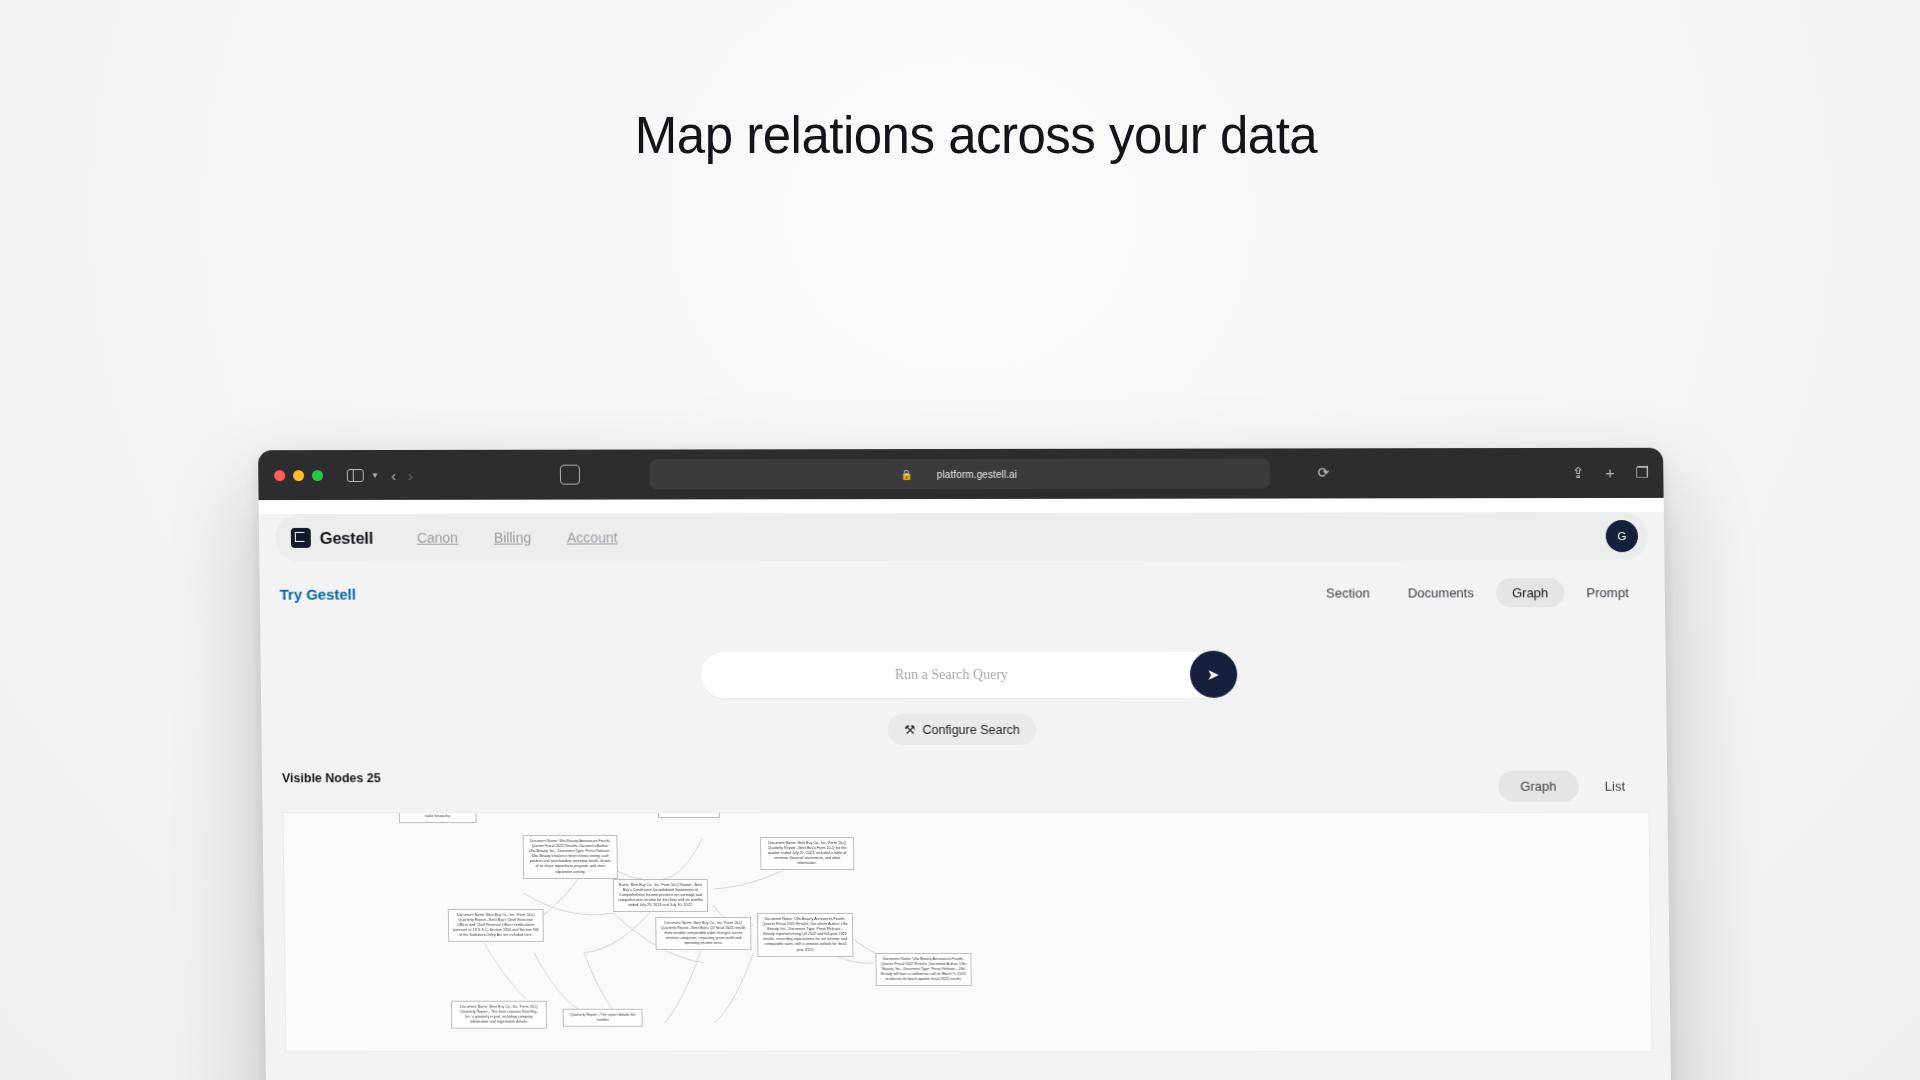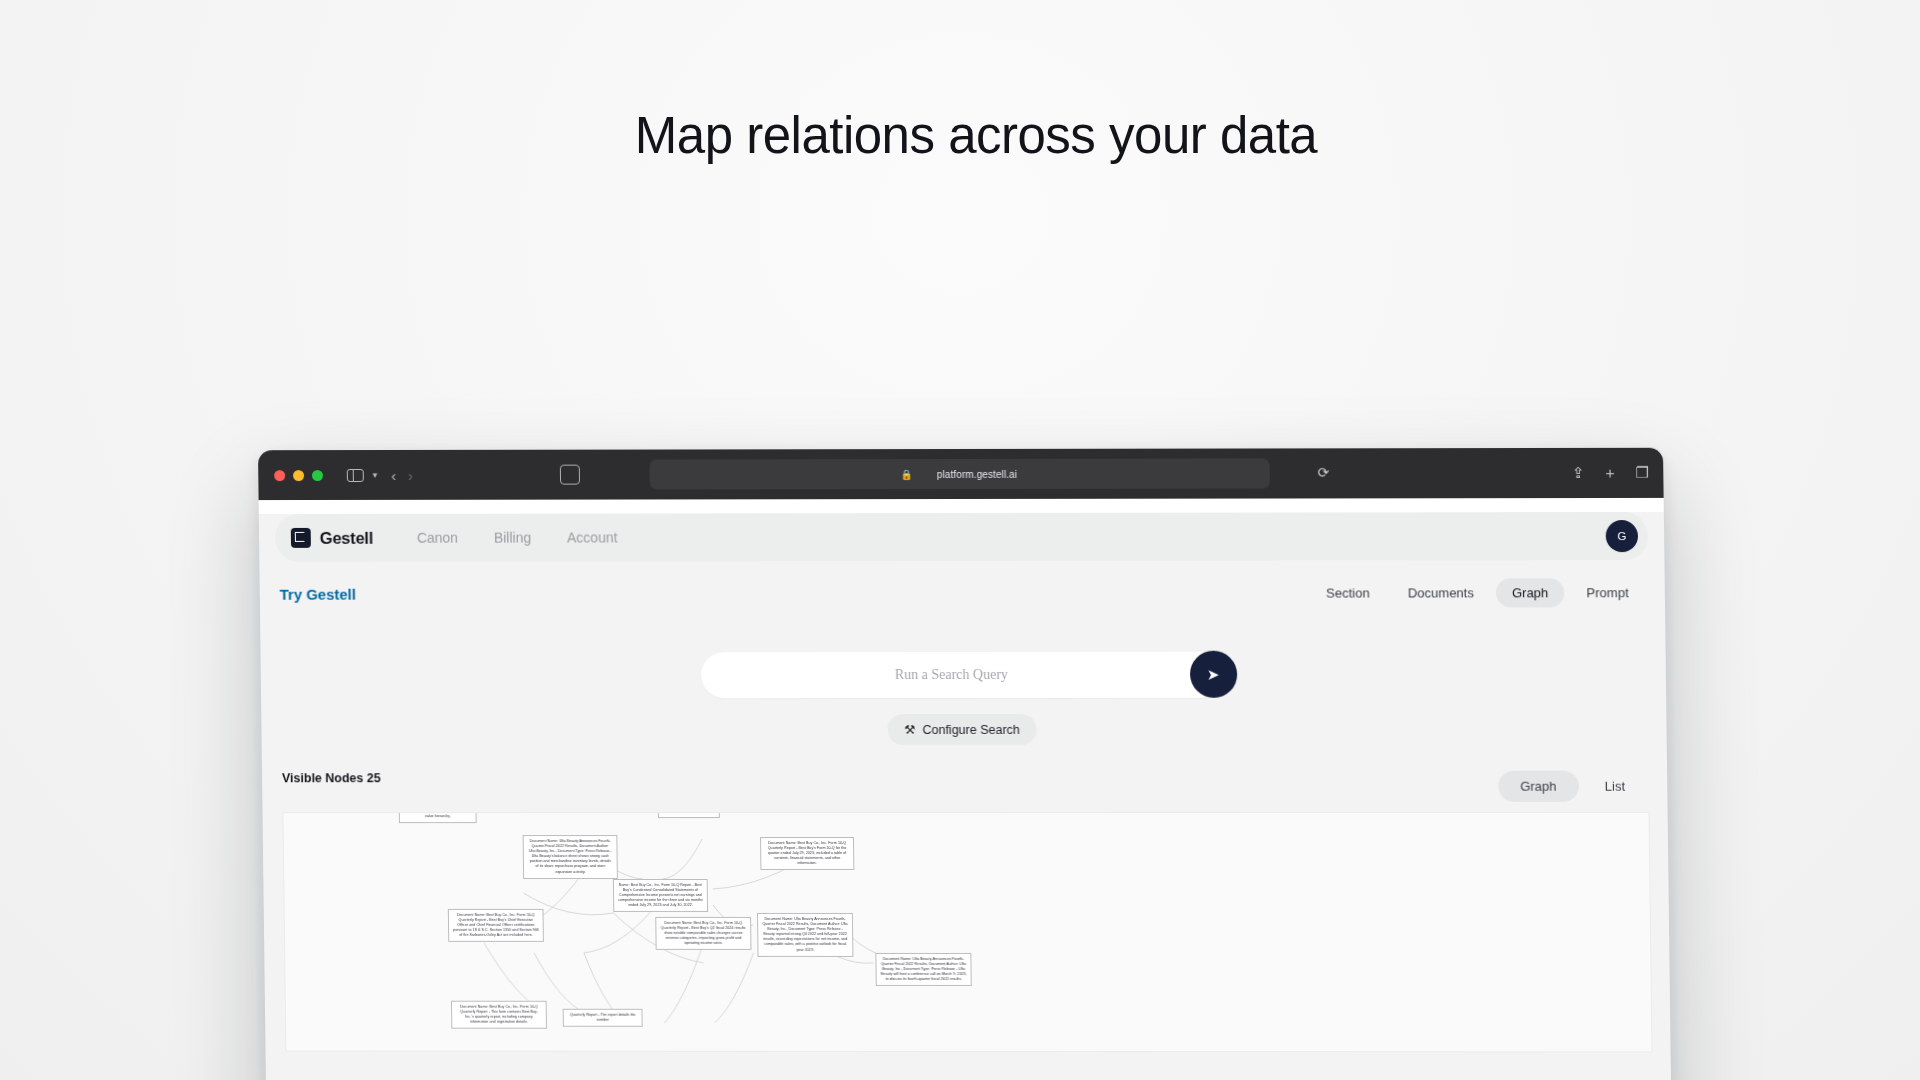--- a/index.html
+++ b/index.html
@@ -154,21 +154,21 @@
   }
   .brand-logo:after {
     content: "";
     position: absolute; left: 4px; top: 4px;
     width: 8px; height: 8px;
     border: 1.6px solid #fff;
     border-right-color: transparent;
   }
   .brand-name { font-size: 16.5px; font-weight: 700; color: #14161c; letter-spacing: -0.2px; }
   .navlinks { display: flex; align-items: center; gap: 36px; margin-left: 44px; }
-  .navlink { font-size: 14px; color: #9a9da3; }
+  .navlink { font-size: 14px; color: #9a9da3; text-decoration: underline; }
   .avatar {
     position: absolute; right: 10px; top: 50%;
     transform: translateY(-50%);
     width: 32px; height: 32px; border-radius: 50%;
     background: #17203b; color: #fff;
     font-size: 11.5px;
     display: flex; align-items: center; justify-content: center;
   }
 
   .pagerow {

